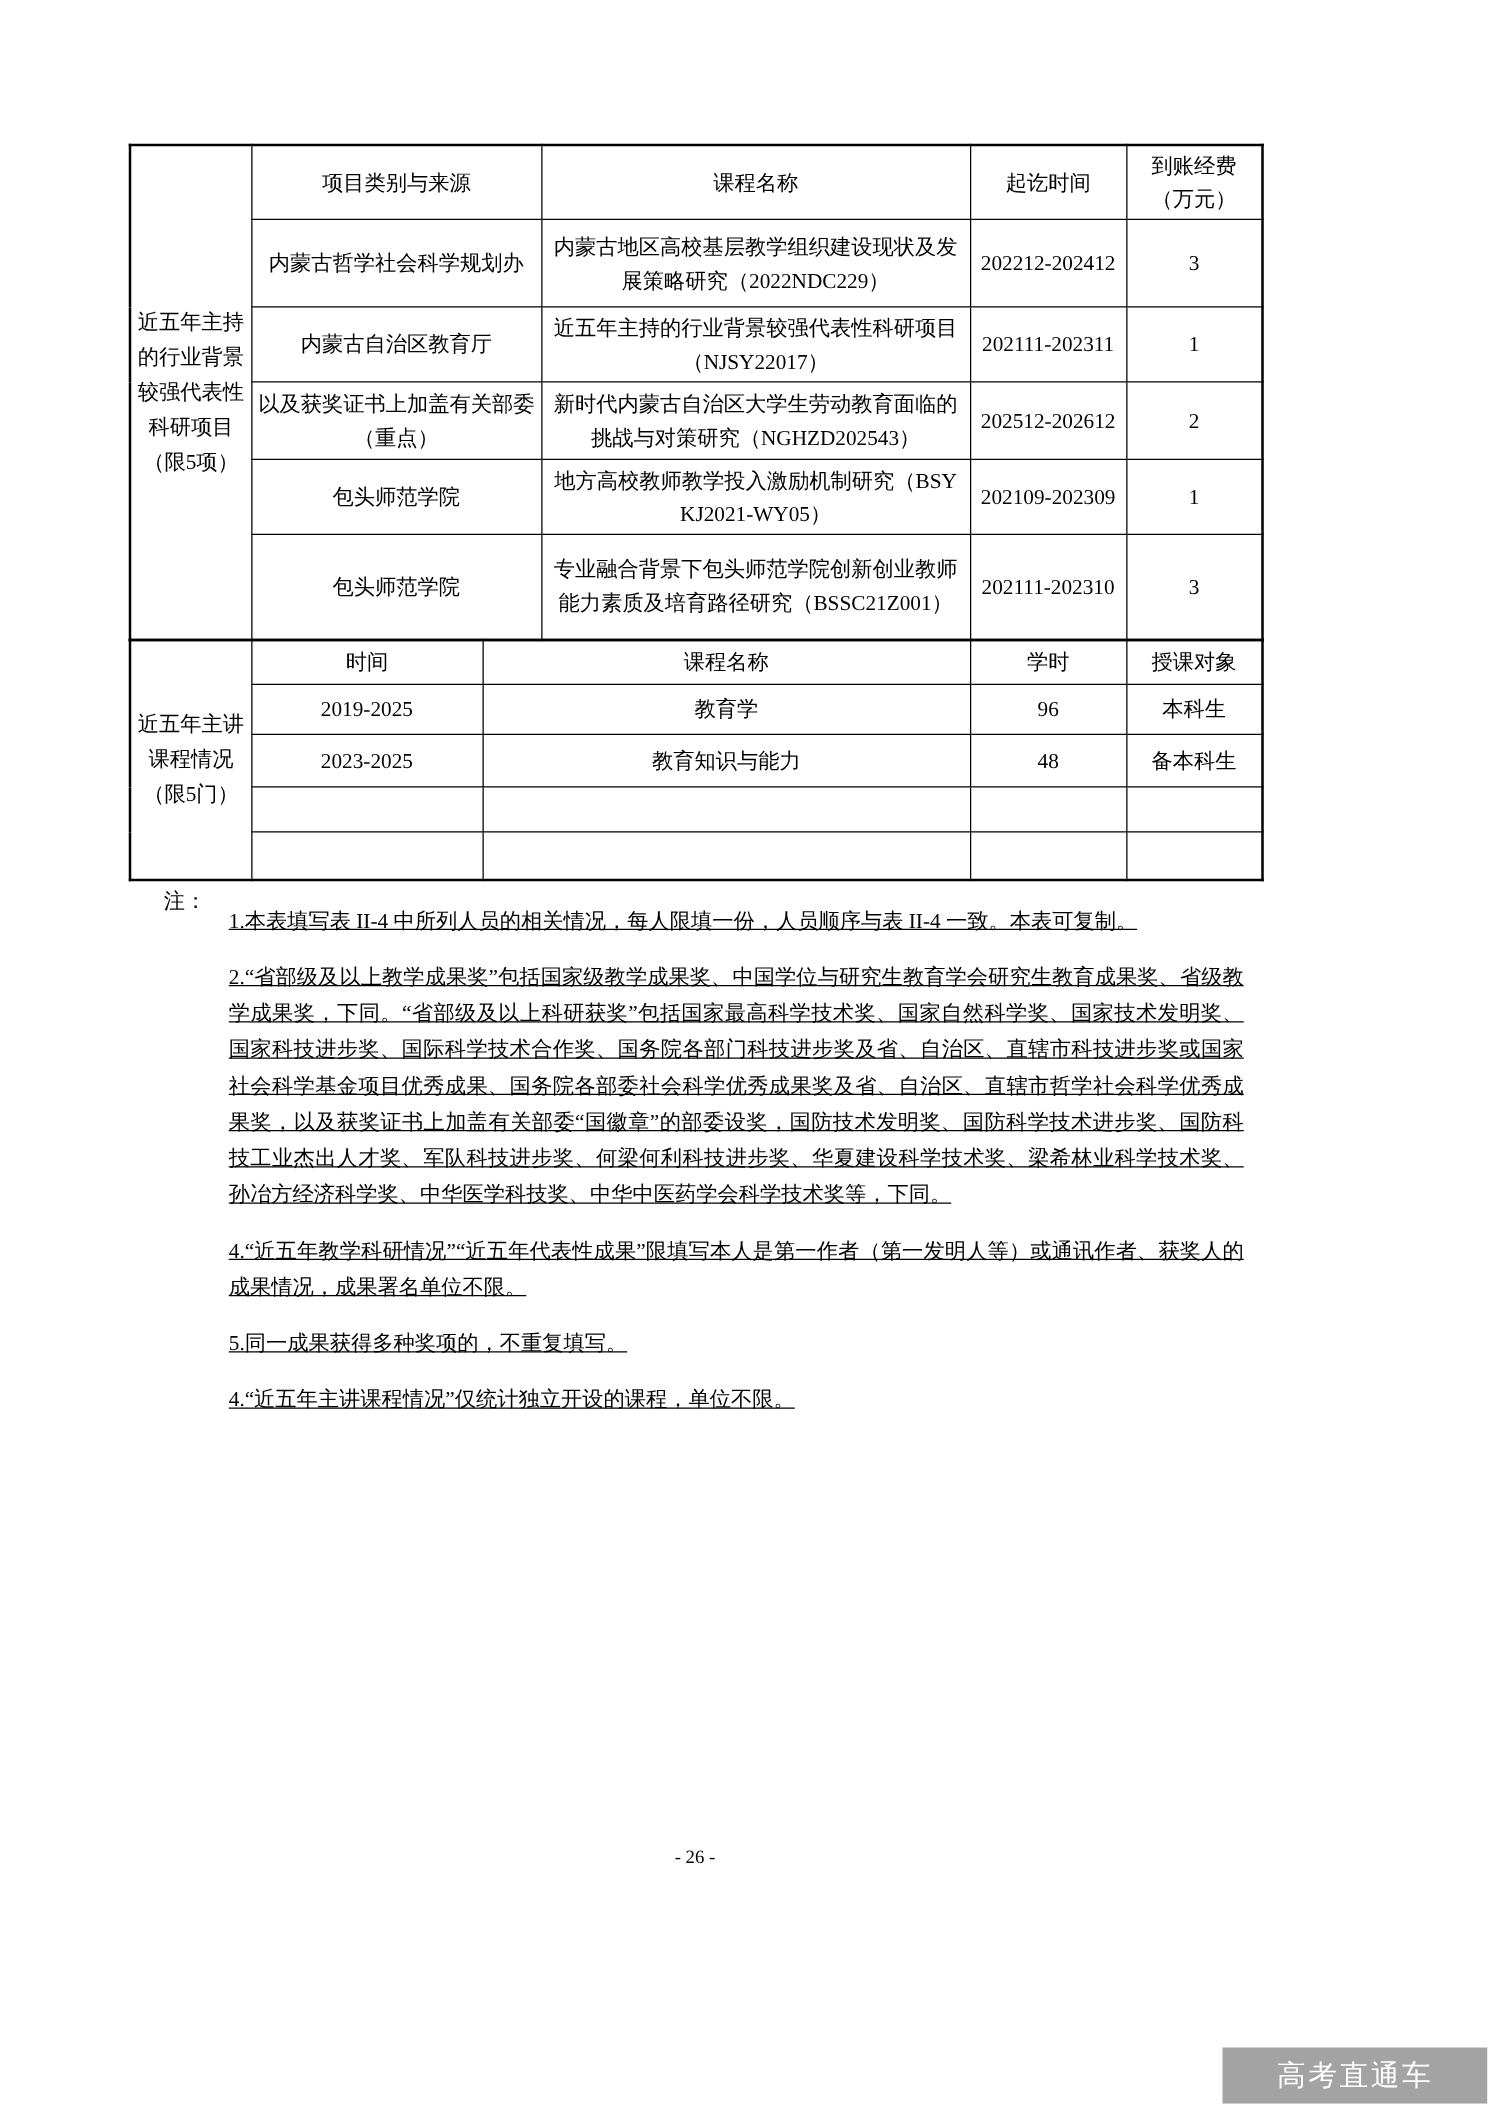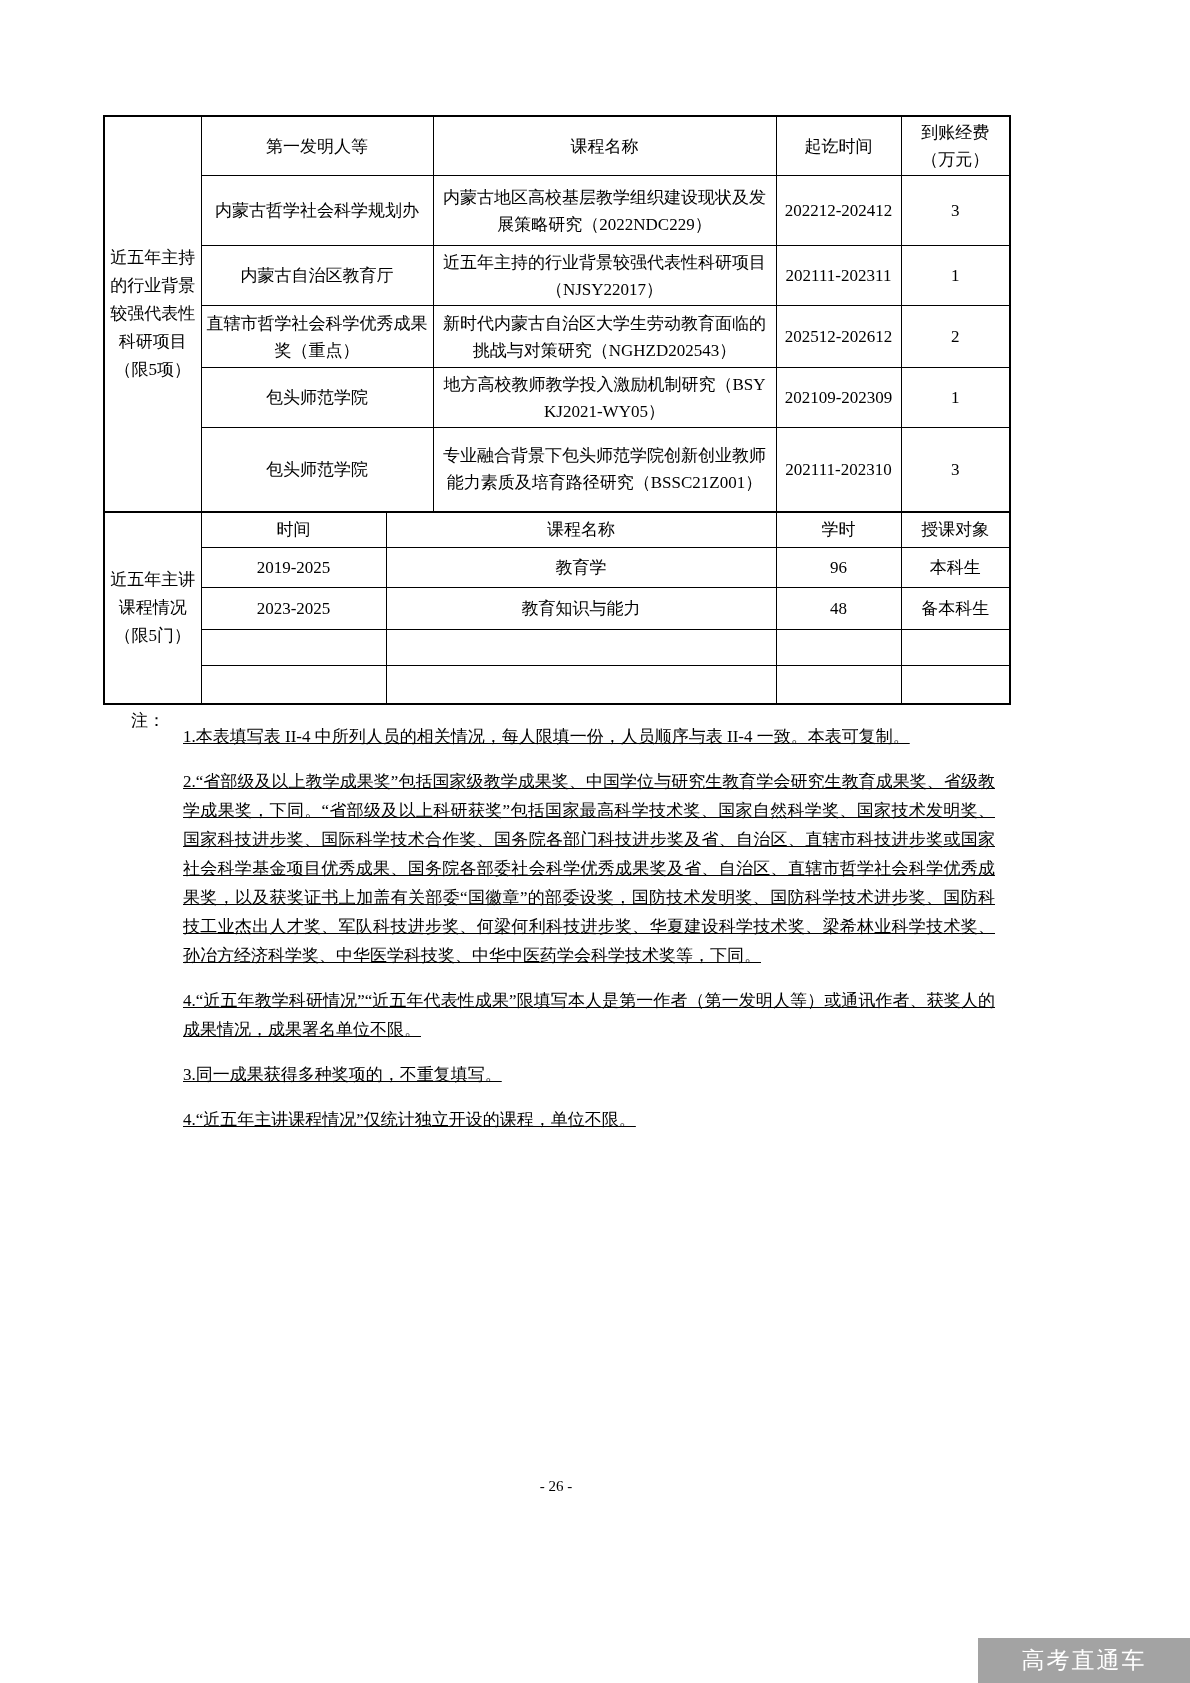--- a/index.html
+++ b/index.html
@@ -93,39 +93,39 @@
         <col style="width:97px">
           <col style="width:232px">
           <col style="width:343px">
           <col style="width:125px">
           <col style="width:109px">
       </colgroup>
       <tbody>
           <tr style="height:52px">
         <td class="label-cell" rowspan="6">近五年主持的行业背景较强代表性科研项目
 （限5项）</td>
-        <td>第一发明人等</td>
+        <td>项目类别与来源</td>
         <td>课程名称</td>
         <td>起讫时间</td>
         <td>到账经费（万元）</td>
       </tr>
       <tr style="height:70px">
         <td>内蒙古哲学社会科学规划办</td>
         <td>内蒙古地区高校基层教学组织建设现状及发展策略研究（2022NDC229）</td>
         <td>202212-202412</td>
         <td>3</td>
       </tr>
       <tr style="height:60px">
         <td>内蒙古自治区教育厅</td>
         <td>近五年主持的行业背景较强代表性科研项目（NJSY22017）</td>
         <td>202111-202311</td>
         <td>1</td>
       </tr>
       <tr style="height:62px">
-        <td>直辖市哲学社会科学优秀成果奖（重点）</td>
+        <td>以及获奖证书上加盖有关部委（重点）</td>
         <td>新时代内蒙古自治区大学生劳动教育面临的挑战与对策研究（NGHZD202543）</td>
         <td>202512-202612</td>
         <td>2</td>
       </tr>
       <tr style="height:60px">
         <td>包头师范学院</td>
         <td>地方高校教师教学投入激励机制研究（BSYKJ2021-WY05）</td>
         <td>202109-202309</td>
         <td>1</td>
       </tr>
@@ -182,21 +182,21 @@
       </table>
 
   </div>
 
   <div class="notes">
     <div class="notes-label">注：</div>
     <div class="notes-body">
       <p>1.本表填写表 II-4 中所列人员的相关情况，每人限填一份，人员顺序与表 II-4 一致。本表可复制。</p>
       <p>2.“省部级及以上教学成果奖”包括国家级教学成果奖、中国学位与研究生教育学会研究生教育成果奖、省级教学成果奖，下同。“省部级及以上科研获奖”包括国家最高科学技术奖、国家自然科学奖、国家技术发明奖、国家科技进步奖、国际科学技术合作奖、国务院各部门科技进步奖及省、自治区、直辖市科技进步奖或国家社会科学基金项目优秀成果、国务院各部委社会科学优秀成果奖及省、自治区、直辖市哲学社会科学优秀成果奖，以及获奖证书上加盖有关部委“国徽章”的部委设奖，国防技术发明奖、国防科学技术进步奖、国防科技工业杰出人才奖、军队科技进步奖、何梁何利科技进步奖、华夏建设科学技术奖、梁希林业科学技术奖、孙冶方经济科学奖、中华医学科技奖、中华中医药学会科学技术奖等，下同。</p>
       <p>4.“近五年教学科研情况”“近五年代表性成果”限填写本人是第一作者（第一发明人等）或通讯作者、获奖人的成果情况，成果署名单位不限。</p>
-      <p>3.同一成果获得多种奖项的，不重复填写。</p>
+      <p>5.同一成果获得多种奖项的，不重复填写。</p>
       <p>4.“近五年主讲课程情况”仅统计独立开设的课程，单位不限。</p>
     </div>
   </div>
 
   <div class="page-number">- 26 -</div>
 
   <div class="watermark">高考直通车</div>
 
 </div>
 

